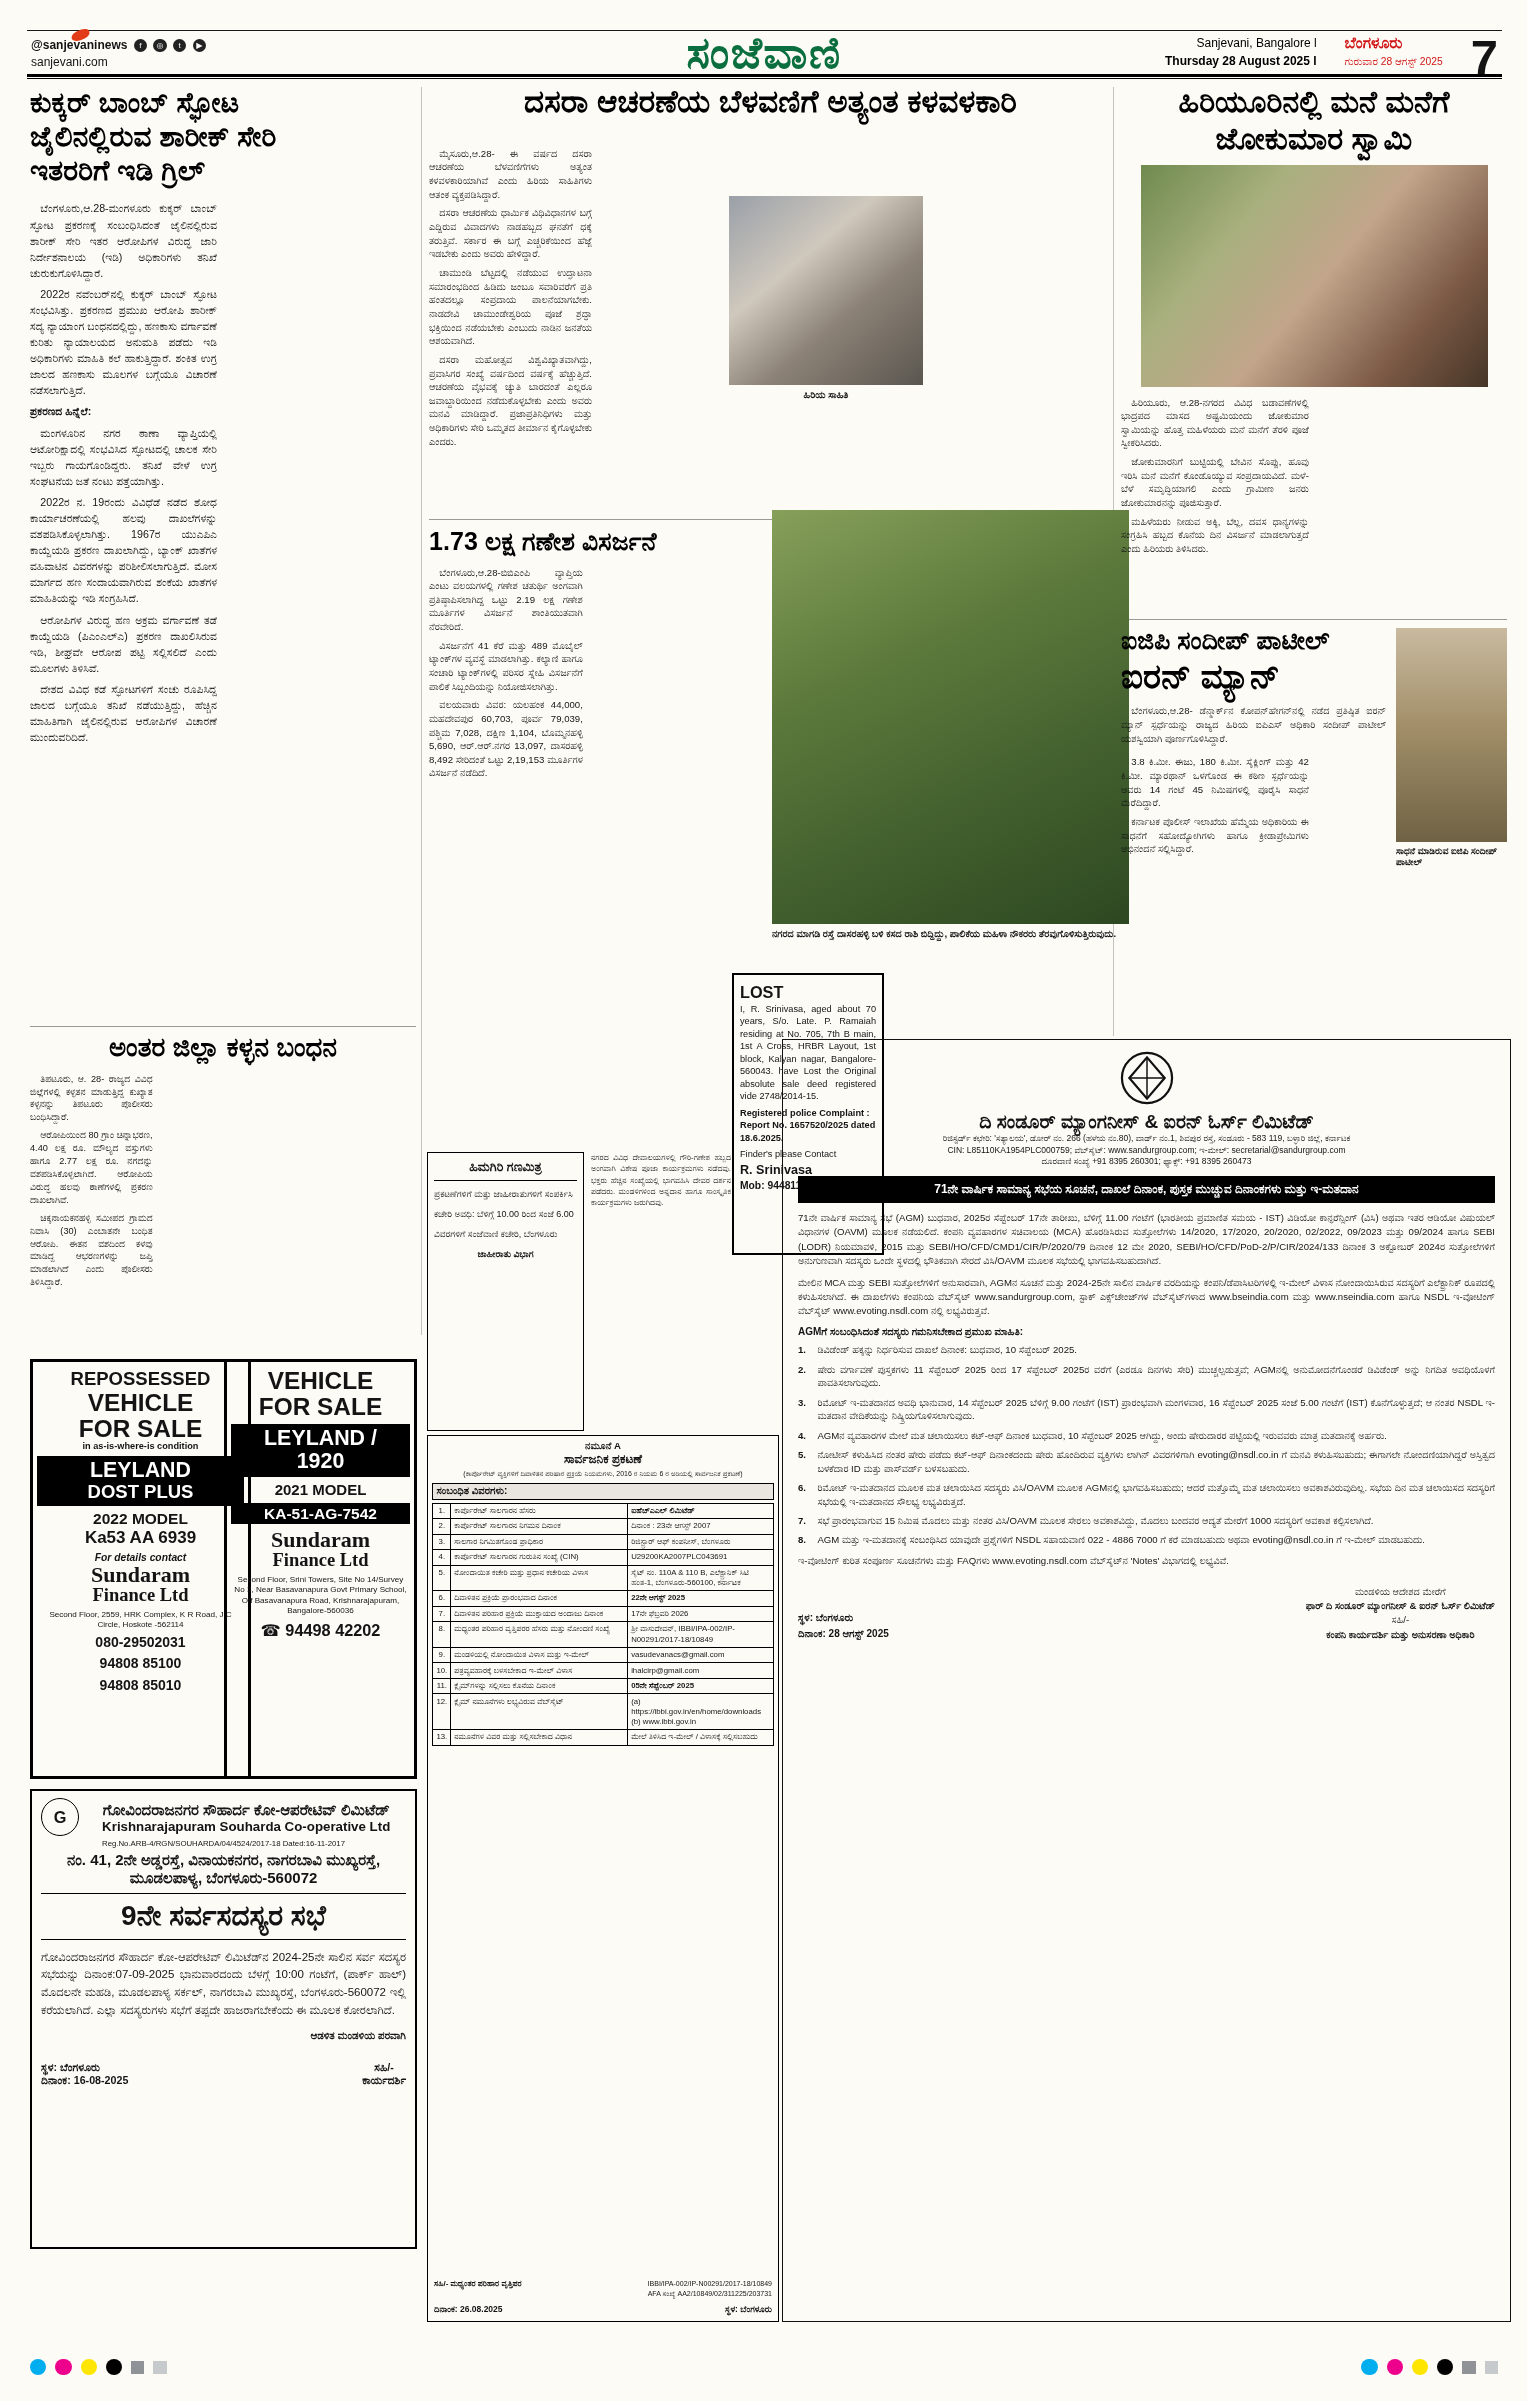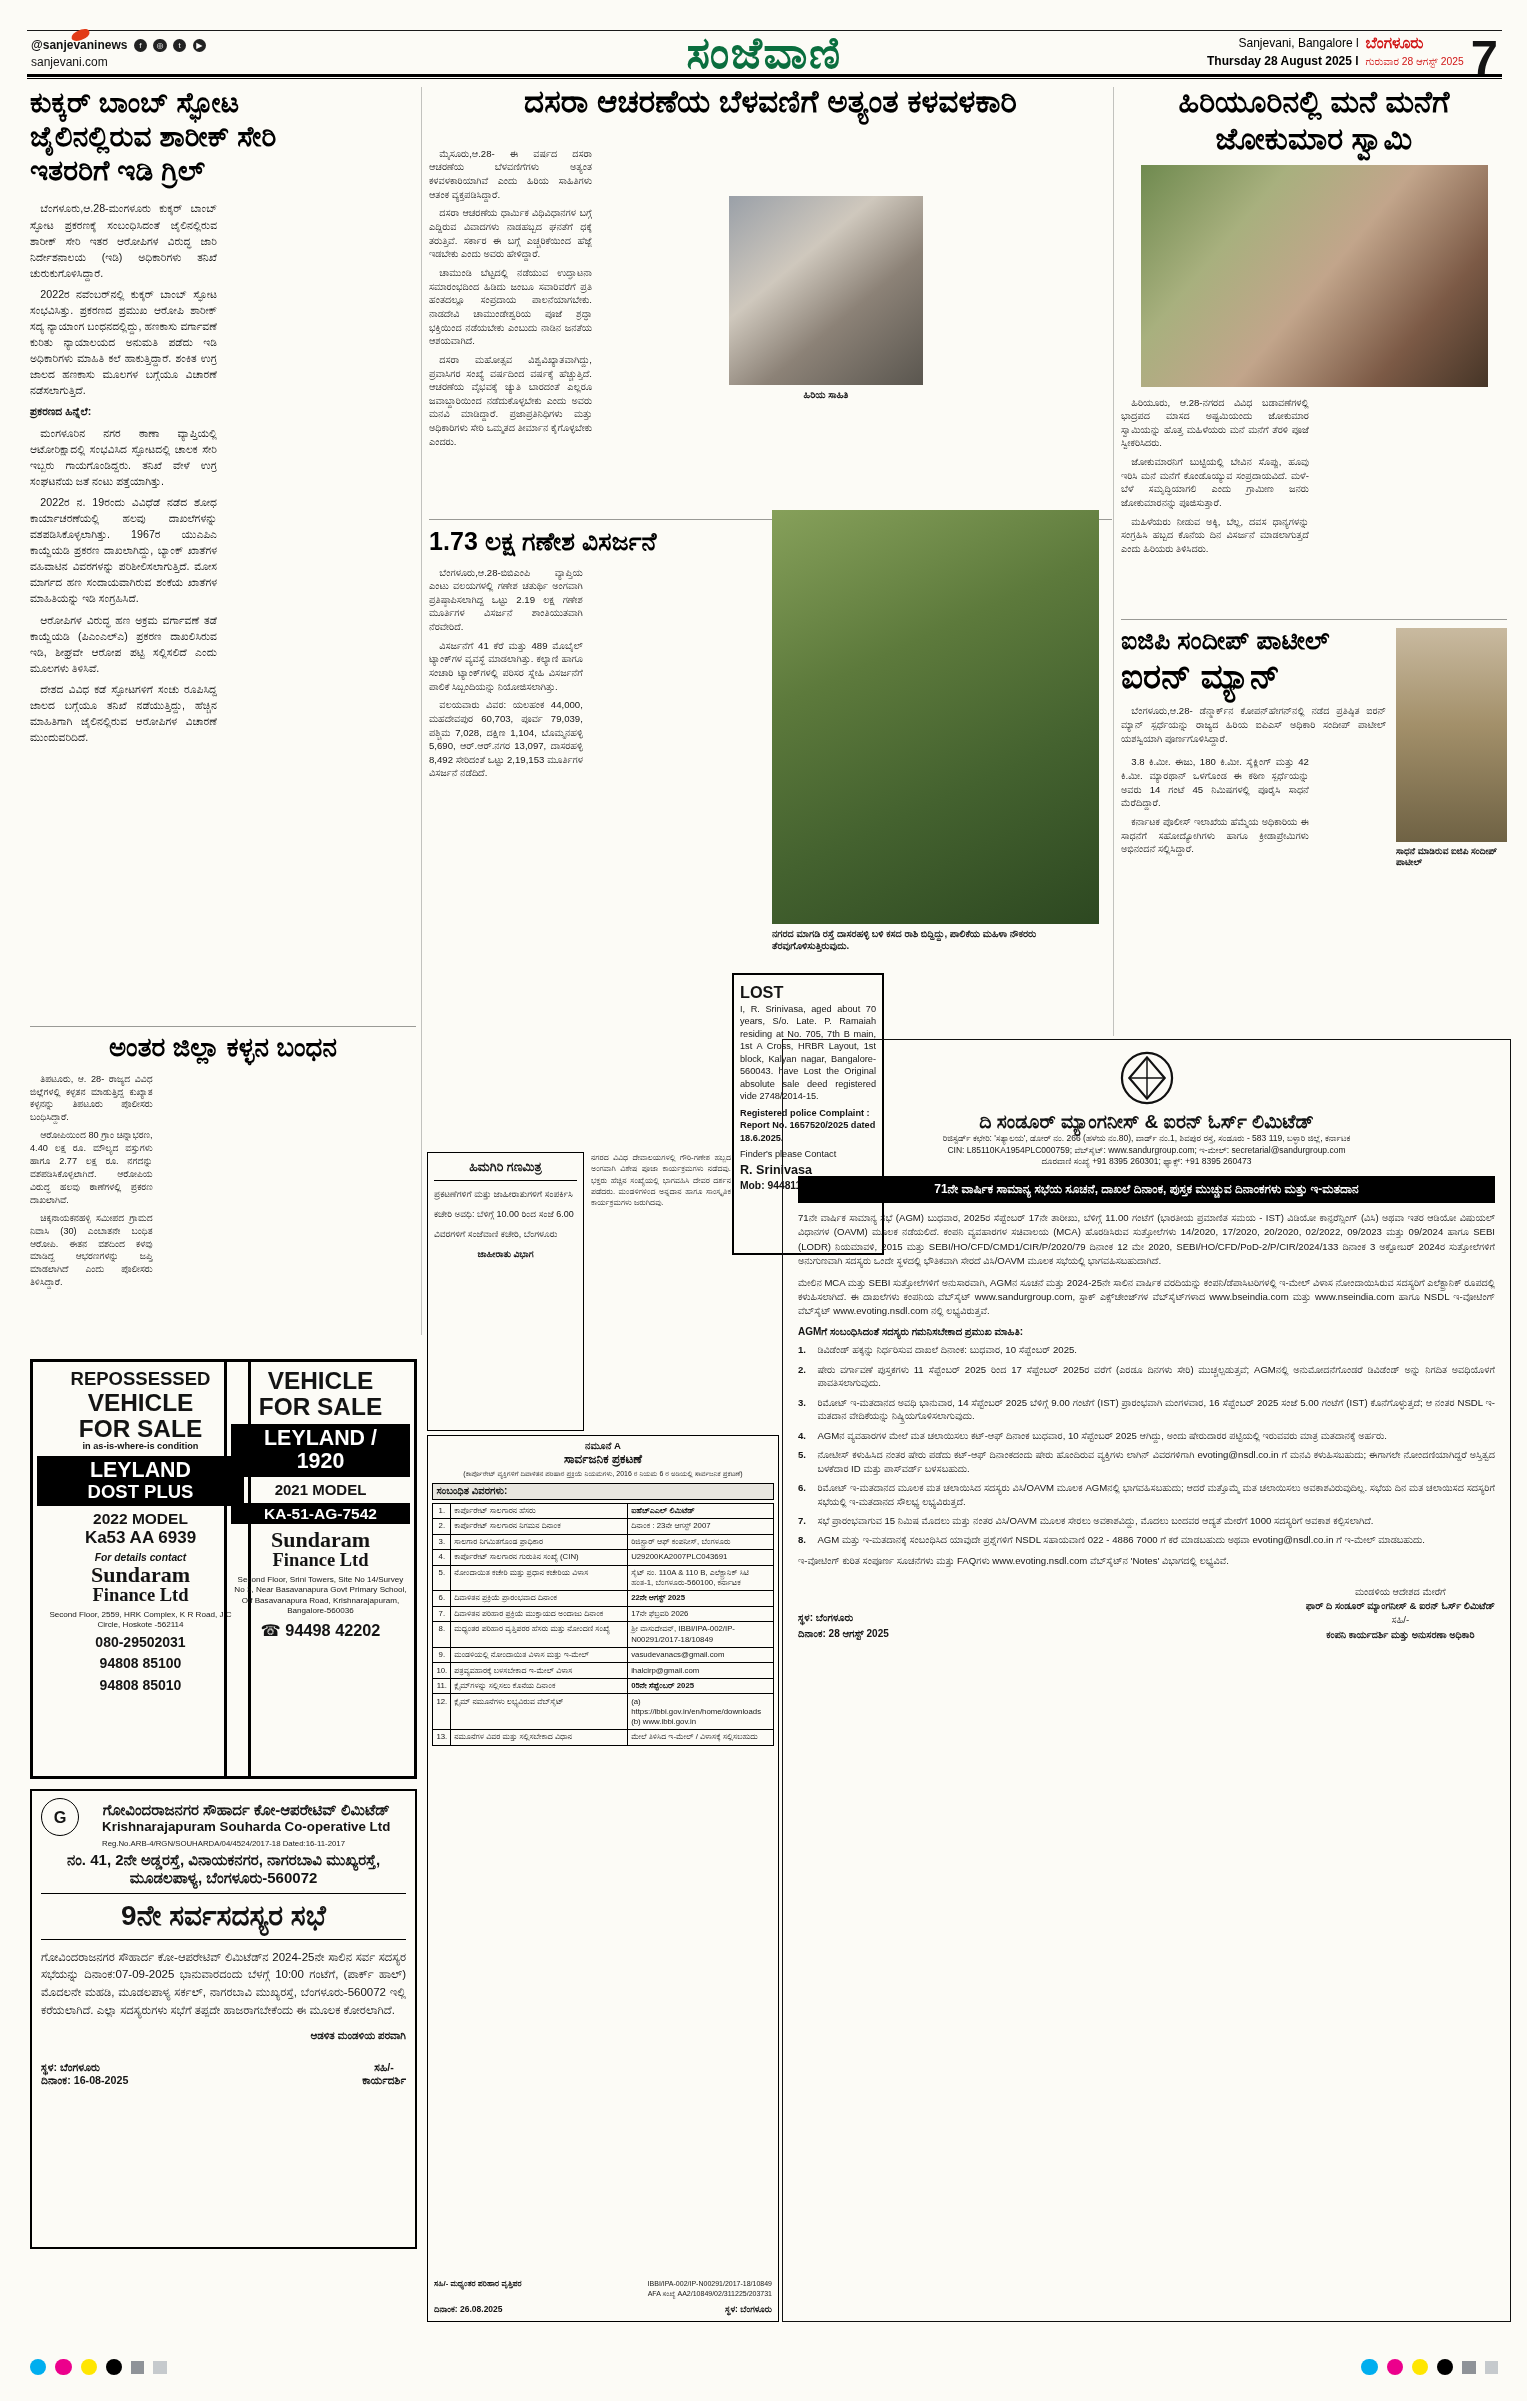--- a/index.html
+++ b/index.html
@@ -17,21 +17,21 @@
   
   #topline{left:27px;top:30px;width:1475px;border-top:1.5px solid #1a1a1a}
   #hdr-left{left:31px;top:37px;font-size:12px;line-height:1.4}
   .soc{display:inline-block;width:13.3px;height:13.3px;border-radius:50%;background:#222;color:#fff;
        font-size:8.1px;line-height:13.3px;text-align:center;margin-left:3px;vertical-align:middle}
   #hdr-mast{left:0;right:0;top:28px;text-align:center}
   #masthead{font-size:44px;font-weight:bold;color:#0a6e3e;position:relative;display:inline-block;
             font-family:"Liberation Serif","DejaVu Serif",serif;letter-spacing:1.5px}
   #mast-accent{position:absolute;left:71px;top:1.5px;width:19px;height:10.3px;background:#e23b17;
                border-radius:60% 40% 55% 45%;transform:rotate(-18deg)}
-  #hdr-right{right:30px;top:34px;display:flex;gap:7px;align-items:flex-start}
+  #hdr-right{right:30px;top:34px;display:flex;gap:28px;align-items:flex-start}
   #hdr-right .en{font-size:12px;line-height:1.5;text-align:right;color:#000}
   #hdr-right .kn{color:#d11616;text-align:left;line-height:1.2}
   #hdr-right .kn .city{font-size:15.5px;font-weight:bold}
   #hdr-right .kn .dt{font-size:10.3px;margin-top:3px}
   #pageno{font-size:49px;font-weight:bold;line-height:.95}
   #hdr-rule{left:27px;top:74px;width:1475px;height:5.2px;border-top:3px solid #000;border-bottom:0.7px solid #000}
   .vsep{width:0.7px;background:#c2c2be}
   #vsep1{left:421px;top:87px;height:1248px}
   #vsep2{left:1113px;top:87px;height:949px}
   .hrule{border-top:0.7px solid #9a9a96}
@@ -45,21 +45,21 @@
   #a-dasara{left:429px;top:83px;width:683px}
   #a-dasara .hl{font-size:31px;text-align:center}
   #a-dasara .bcols{margin-top:26px;column-count:4;column-gap:10.3px;height:378px;font-size:9.6px;line-height:1.42}
   #dasara-fig{position:absolute;left:300px;top:49px;width:194px;background:#fcfbf6;padding-bottom:3px}
   .ph{width:100%;position:relative}
   .ph-woman{height:189px;background:linear-gradient(140deg,#9aa0a8 0%,#cfc8bd 35%,#8c8277 62%,#5a564f 100%)}
   .cap{font-size:9.6px;font-weight:bold;line-height:1.3;margin-top:3.7px}
   #a-ganesha{left:429px;top:526px;width:318px}
   #a-ganesha .hl{font-size:25px}
   #a-ganesha .bcols{margin-top:9px;column-count:2;column-gap:10.3px;height:399px;font-size:9.6px;line-height:1.42}
-  #fig-waste{left:772px;top:510px;width:327px}
+  #fig-waste{left:772px;top:510px;width:357px}
   .ph-waste{height:414px;background:linear-gradient(155deg,#86a05a 0%,#5d7a3c 35%,#44622f 65%,#2d4821 100%)}
   #a-jok{left:1121px;top:84px;width:386px}
   #a-jok .hl{font-size:30px;text-align:center}
   .ph-jok{width:347px;height:222px;margin:7.4px auto 0;
           background:linear-gradient(130deg,#6f8a4f 0%,#a8b07e 28%,#c2a58b 52%,#7c5a46 78%,#463527 100%)}
   #a-jok .bcols{margin-top:9px;column-count:2;column-gap:10.3px;height:208px;font-size:9.6px;line-height:1.42}
   #a-iron{left:1121px;top:625px;width:386px}
   #a-iron .hl1{font-size:25px}
   #a-iron .hl2{font-size:34px}
   #iron-fig{position:absolute;right:0;top:3px;width:111px}

